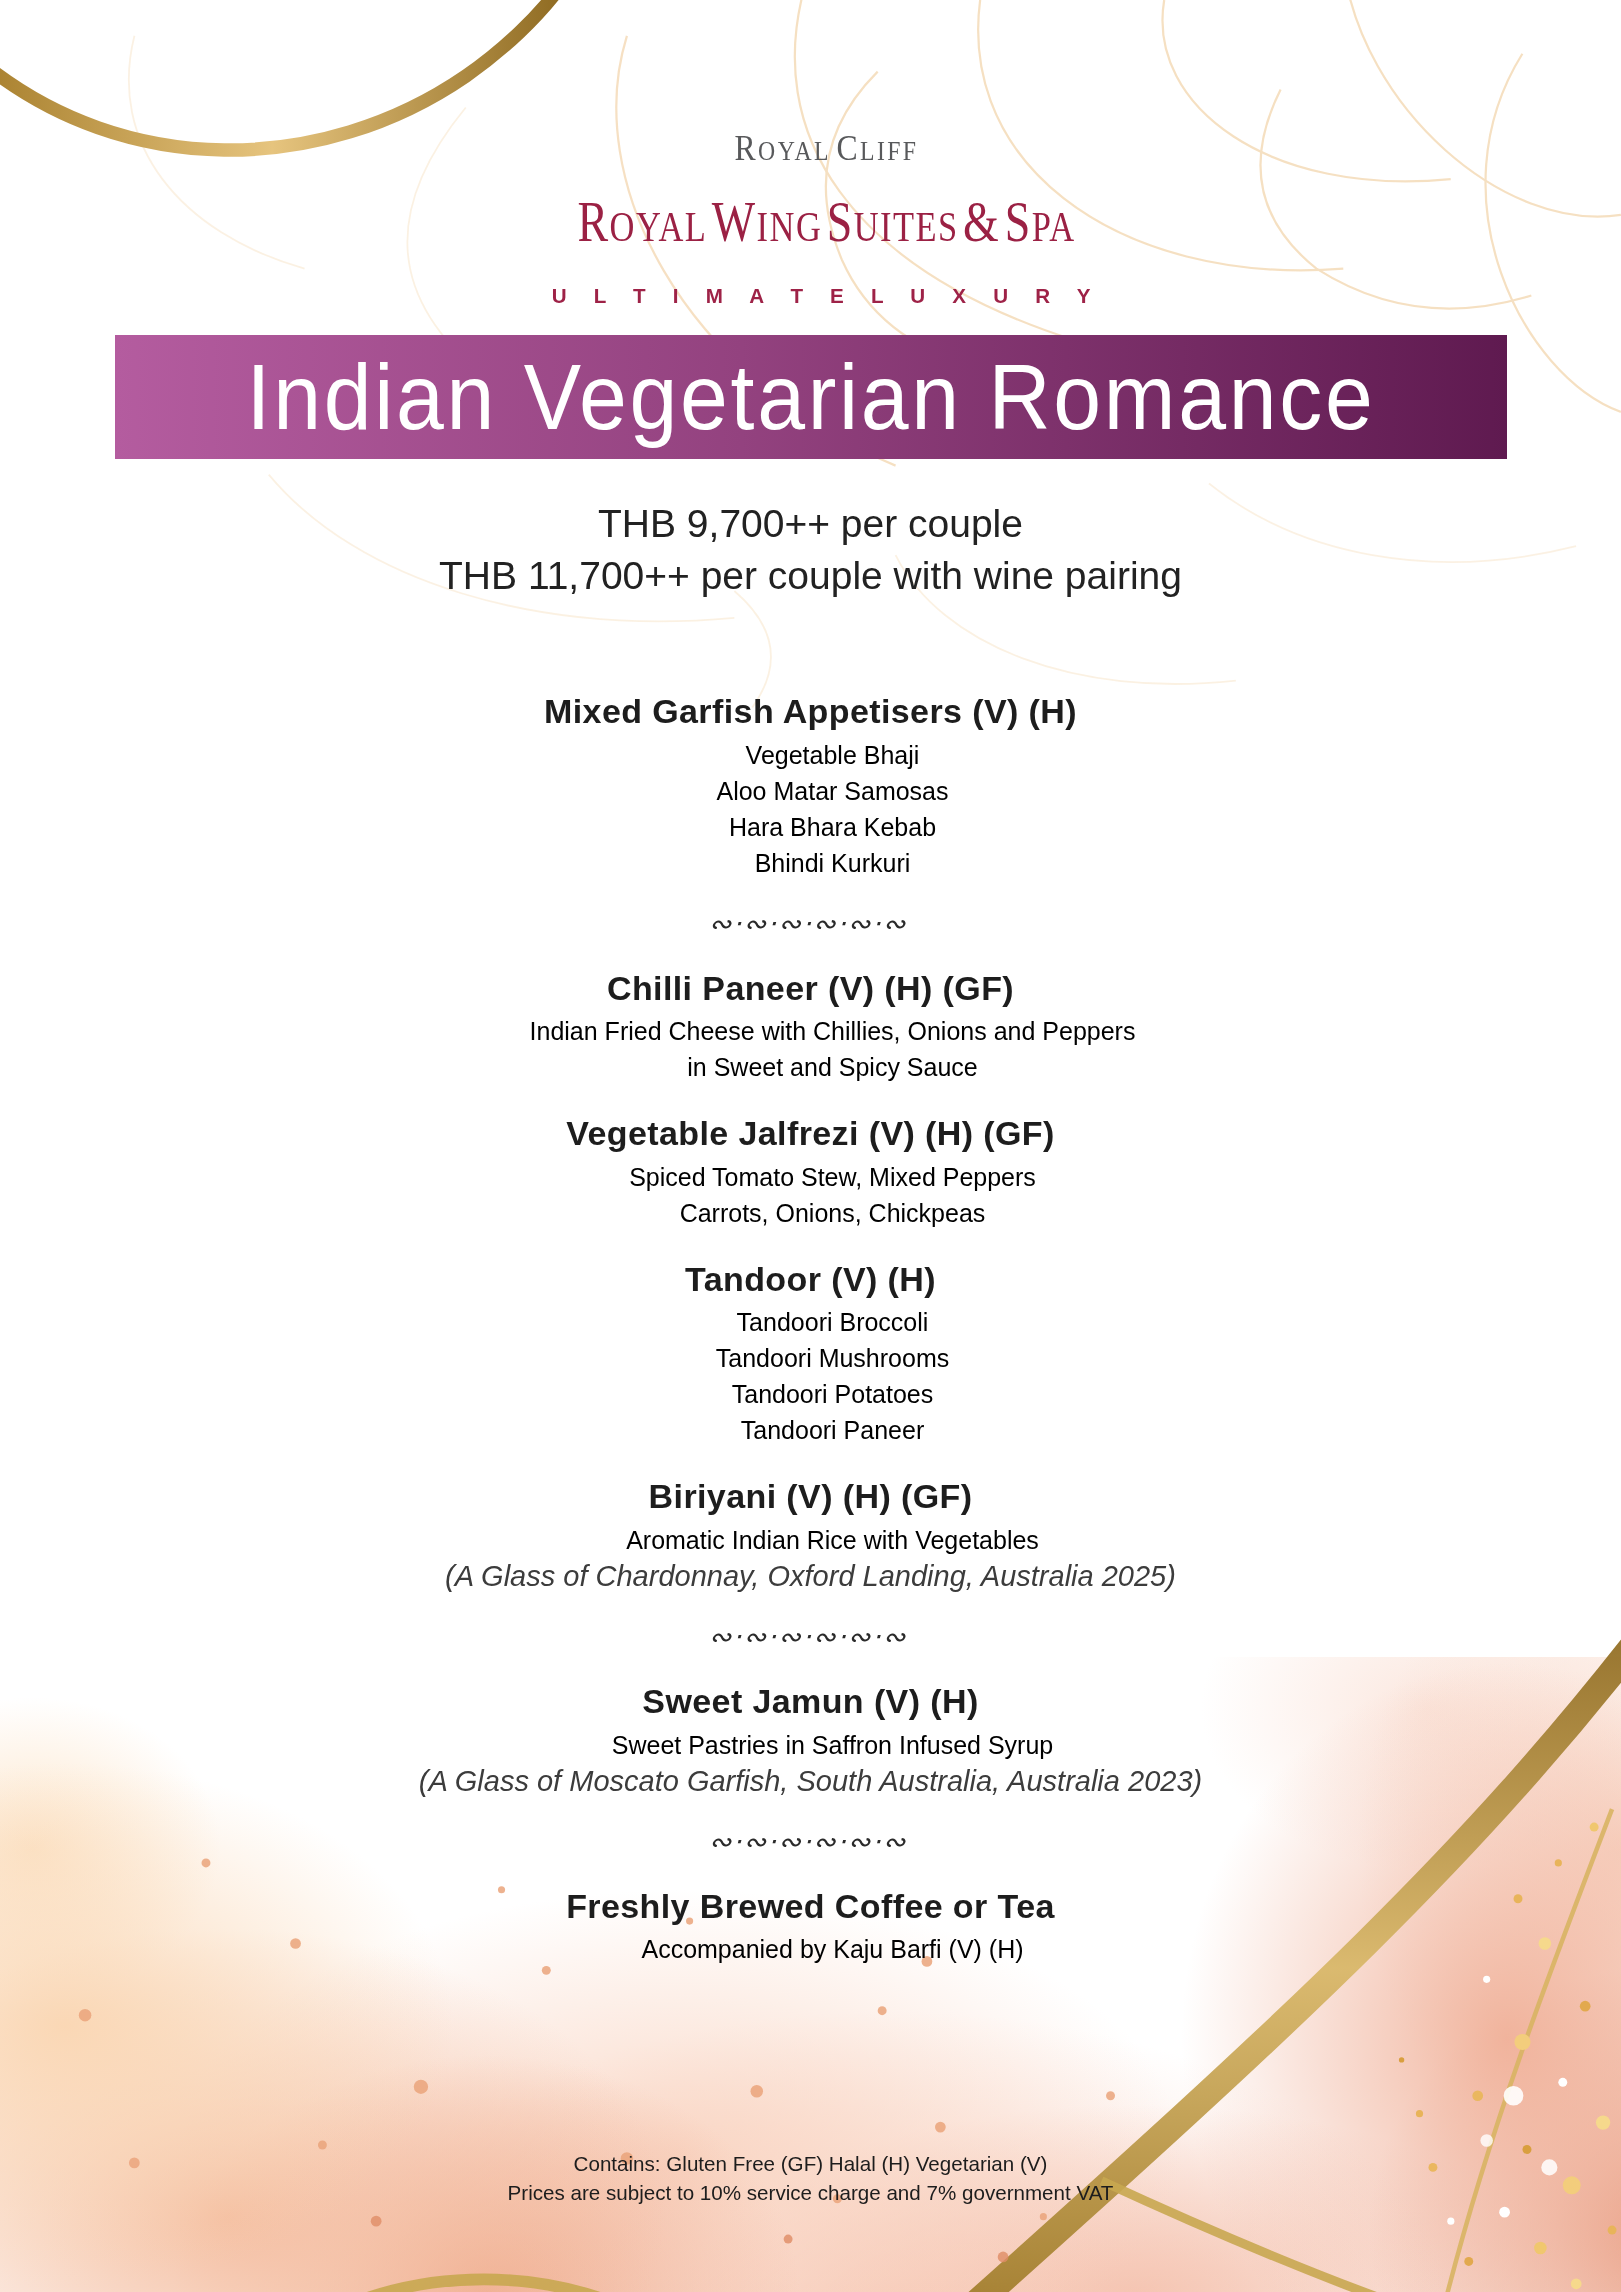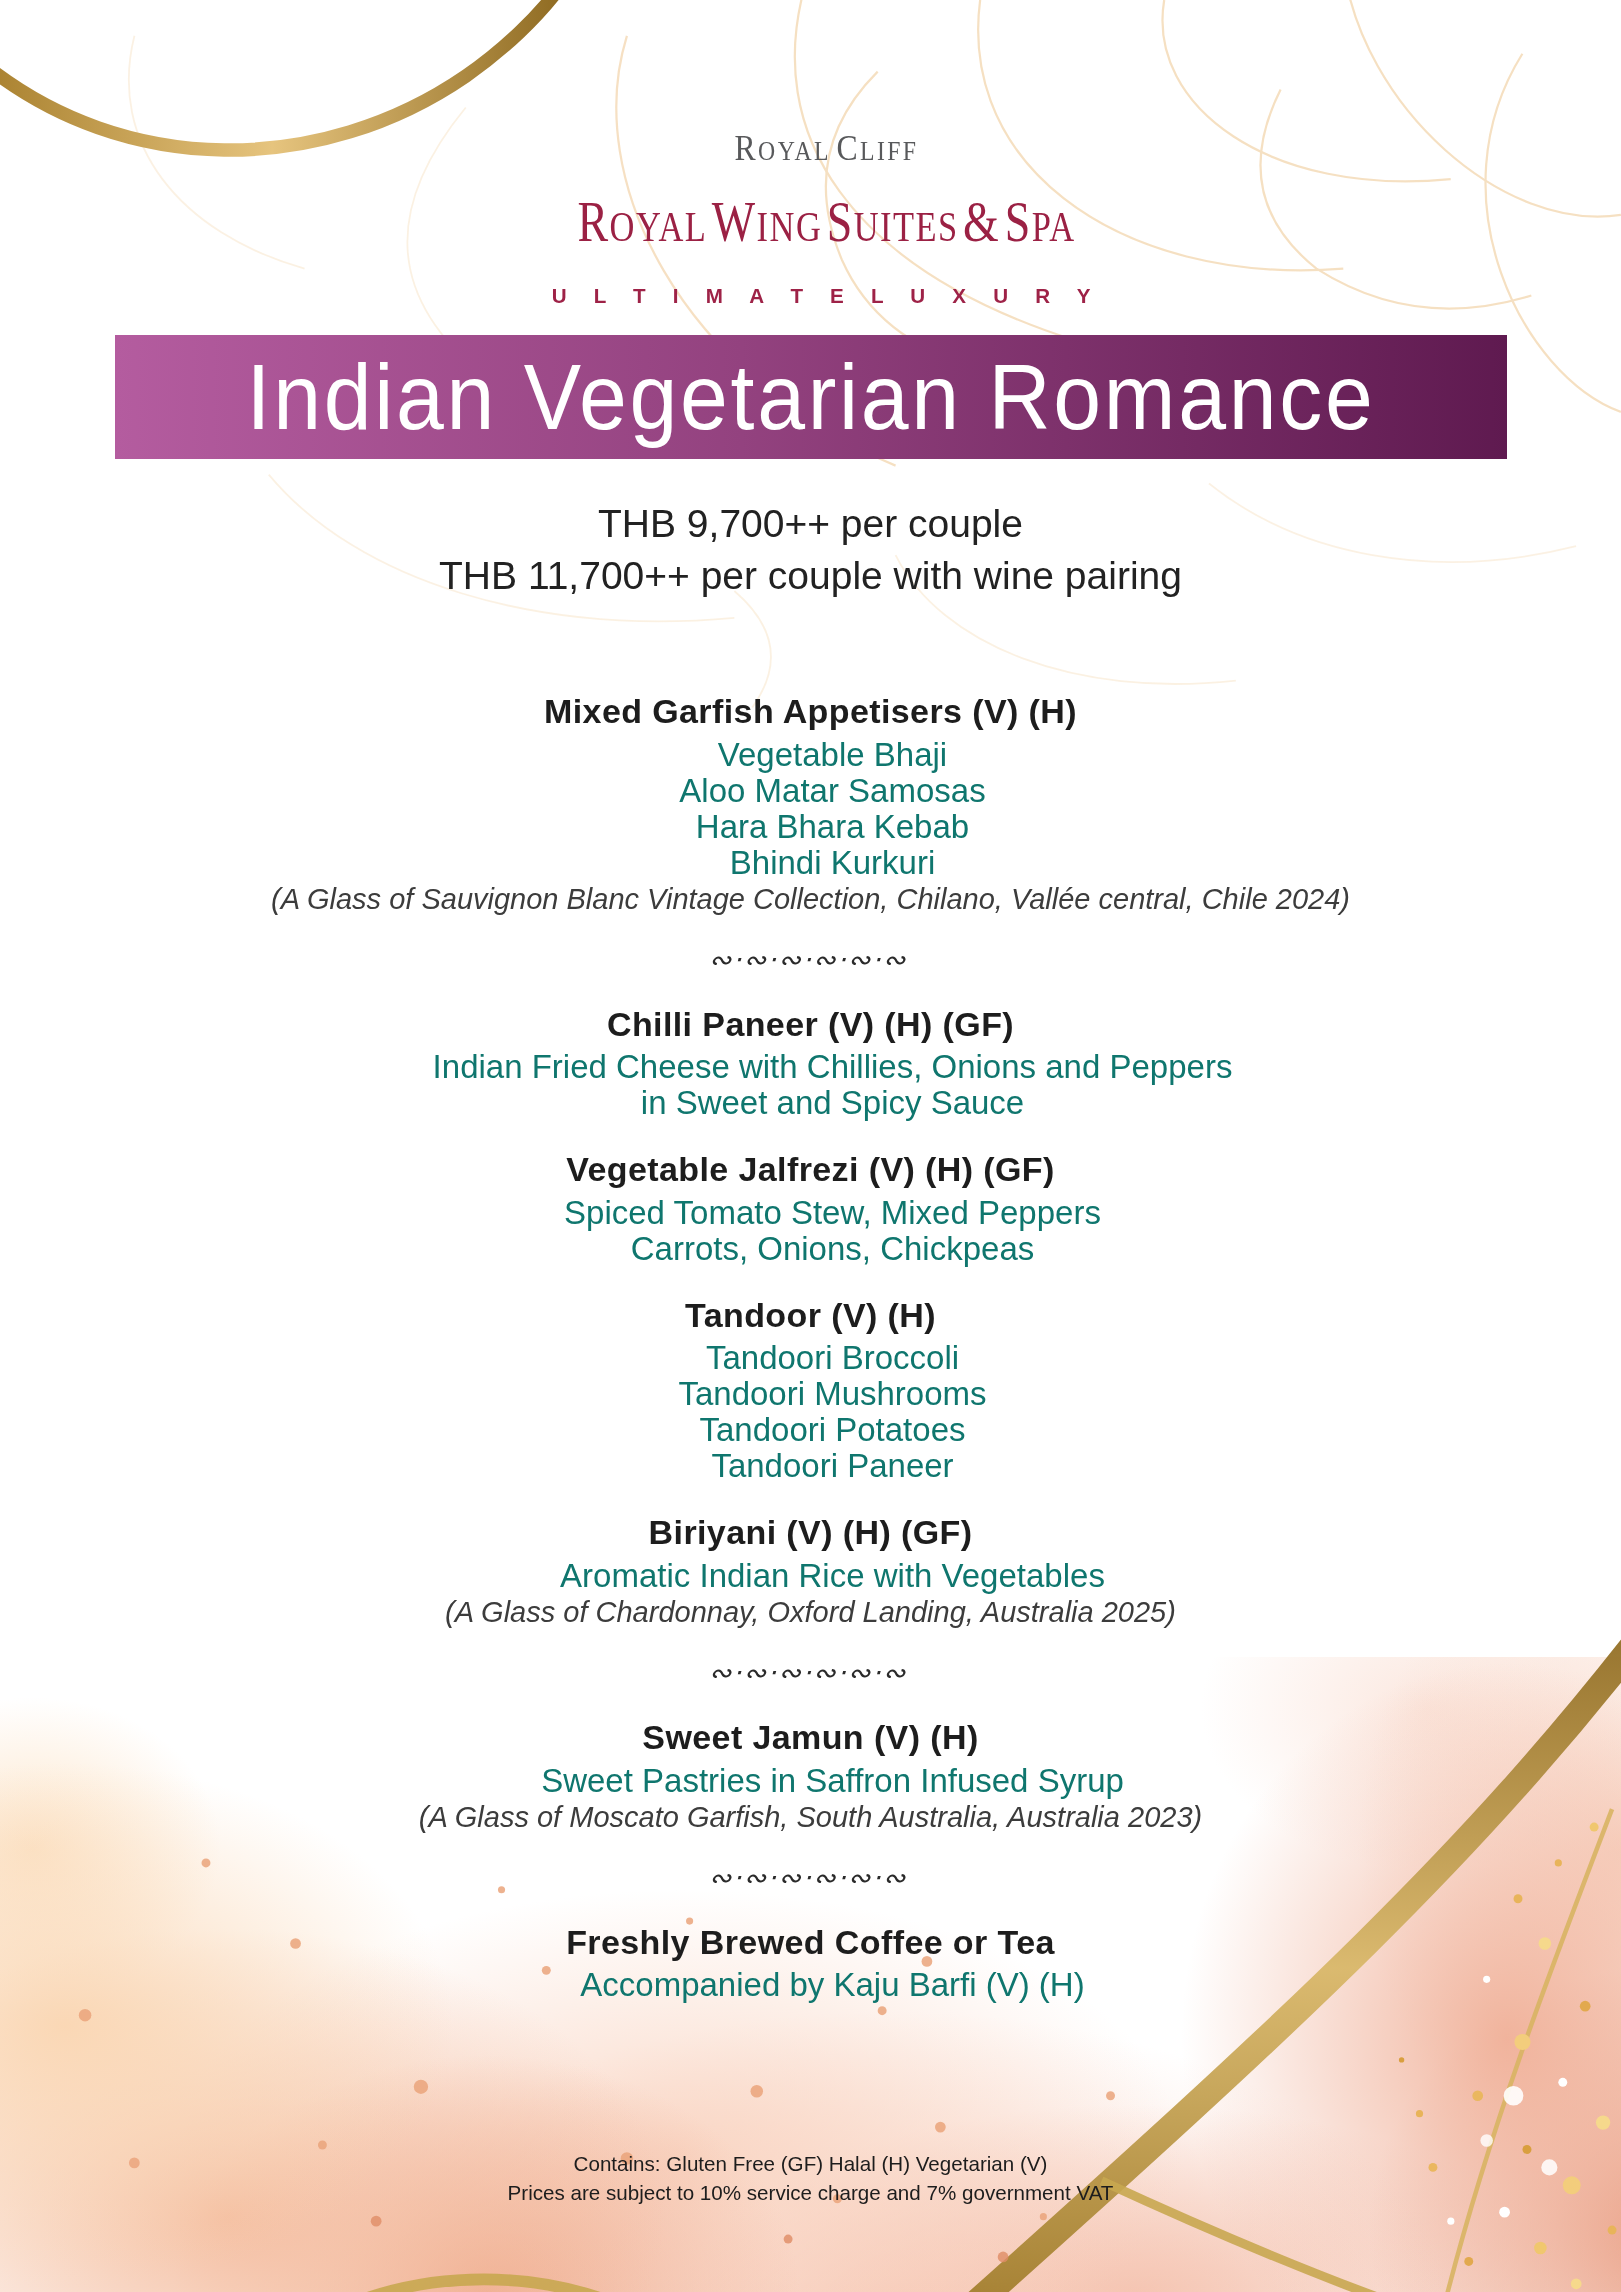--- a/index.html
+++ b/index.html
@@ -57,21 +57,21 @@
     letter-spacing:2.7px;transform:scaleY(1.08);
     font-family:"Liberation Sans", sans-serif;
   }
 
   .pricing{position:absolute;top:498px;left:0;width:100%;text-align:center;}
   .price-line{font-size:39px;line-height:52px;color:#222222;}
 
   .menu{position:absolute;top:690px;left:0;width:100%;text-align:center;}
   .course{margin:0 0 27px 0;}
   .course-title{margin:0 0 3.6px 0;font-size:34px;line-height:43px;font-weight:bold;color:#1d1d1d;letter-spacing:0.4px;}
-  .course-item{font-size:33px;line-height:36px;color:#0f766e;margin-left:44px;}
+  .course-item{font-size:25px;line-height:36px;color:#000000;margin-left:44px;}
   .course-wine{font-size:29px;line-height:36px;color:#3c3c3c;font-style:italic;}
   .divider{margin:16px 0 23px 0;height:36px;}
   .divider span{
     display:inline-block;font-family:"DejaVu Sans", sans-serif;
     font-size:27px;letter-spacing:1.8px;color:#2a2a2a;transform:skewX(-14deg);
   }
 
   .footer{position:absolute;top:2149px;left:0;width:100%;text-align:center;}
   .footer-line{font-size:20.6px;line-height:29px;color:#1d1d1d;}
 </style>
@@ -191,21 +191,20 @@
     <div class="price-line">THB 11,700++ per couple with wine pairing</div>
   </div>
 
   <main class="menu" id="menu">
       <div class="course">
         <h3 class="course-title">Mixed Garfish Appetisers (V) (H)</h3>
         <div class="course-item">Vegetable Bhaji</div>
         <div class="course-item">Aloo Matar Samosas</div>
         <div class="course-item">Hara Bhara Kebab</div>
         <div class="course-item">Bhindi Kurkuri</div>
-        <div class="course-wine">(A Glass of Sauvignon Blanc Vintage Collection, Chilano, Vallée central, Chile 2024)</div>
       </div>
       <div class="divider"><span>∾·∾·∾·∾·∾·∾</span></div>
       <div class="course">
         <h3 class="course-title">Chilli Paneer (V) (H) (GF)</h3>
         <div class="course-item">Indian Fried Cheese with Chillies, Onions and Peppers</div>
         <div class="course-item">in Sweet and Spicy Sauce</div>
       </div>
       <div class="course">
         <h3 class="course-title">Vegetable Jalfrezi (V) (H) (GF)</h3>
         <div class="course-item">Spiced Tomato Stew, Mixed Peppers</div>

